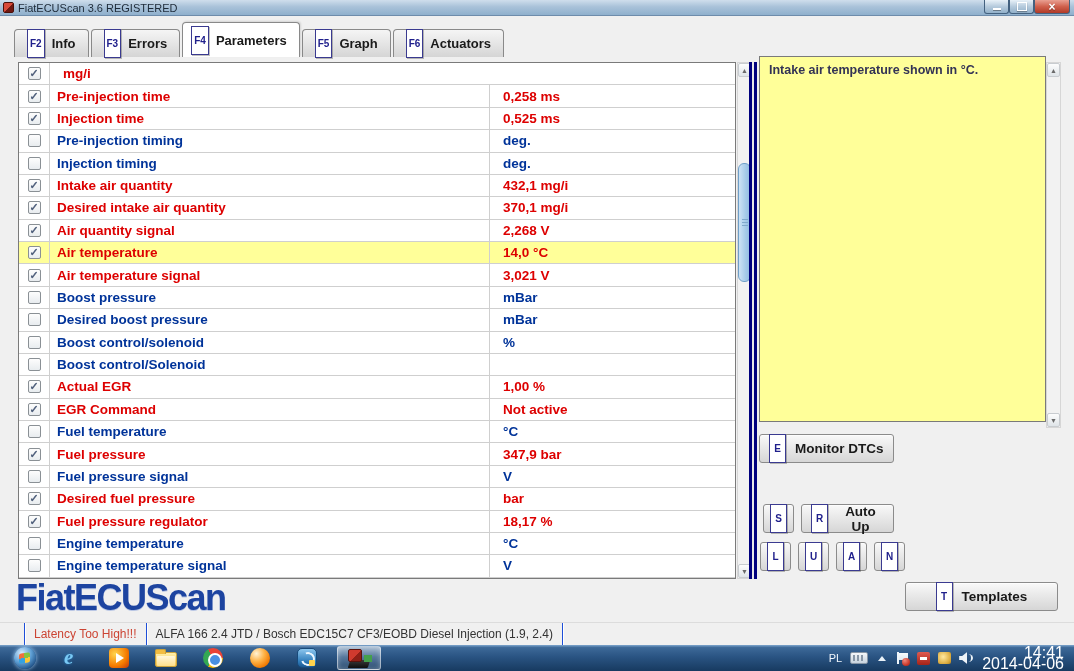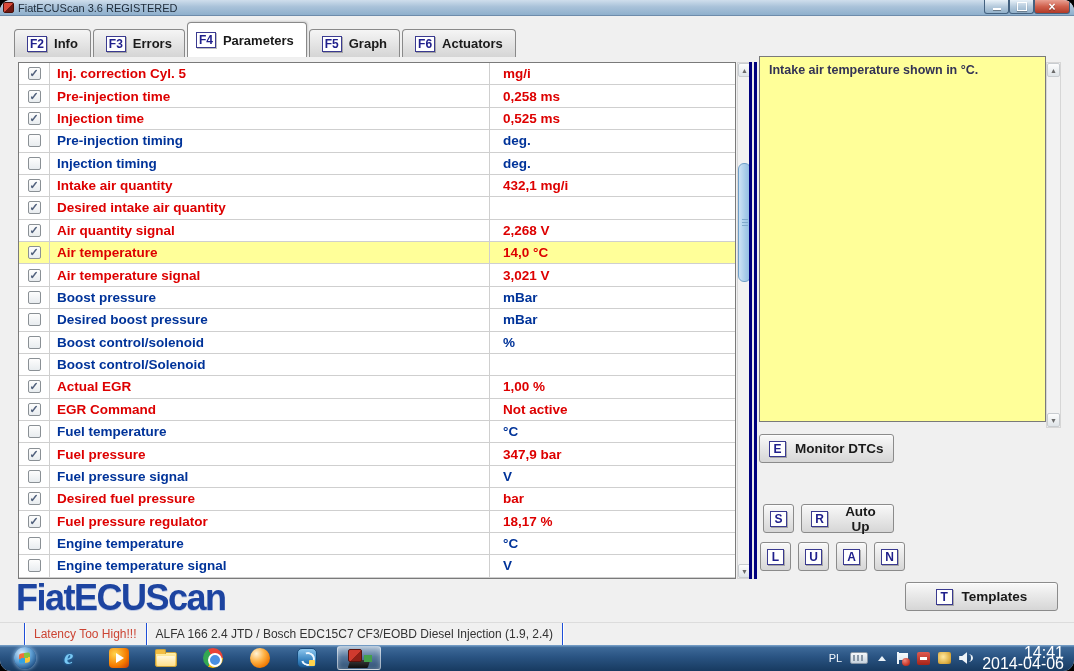--- a/index.html
+++ b/index.html
@@ -1,17 +1,17 @@
 <!DOCTYPE html>
 <html><head>
 <meta charset="utf-8">
 <style>
   * { margin:0; padding:0; box-sizing:border-box; }
   body { font-family:"Liberation Sans", sans-serif; background:#000; }
-  #screen { position:relative; width:1074px; height:671px; overflow:hidden; background:#f0f0f0;border-radius:11px; }
+  #screen { position:relative; width:1074px; height:671px; overflow:hidden; background:#f0f0f0; }
 
   
   #titlebar { position:absolute; left:0; top:0; width:1074px; height:16px;
     background:linear-gradient(180deg,#cfdeec 0%,#a9c2d9 45%,#8fb0cd 100%);
     border-bottom:1px solid #6e8cab; display:flex; align-items:center; padding-left:3px; }
   .win-icon { width:11px; height:11px; border-radius:2px; margin-right:4px;
     background:linear-gradient(135deg,#d84a3a 0 55%,#6e1812 55%); border:1px solid #4a100a; }
   .win-title { font-size:11px; color:#1d2a38; }
   #win-controls { position:absolute; top:0; right:4px; display:flex; }
   .wc-btn { height:14px; border:1px solid #43617f; border-top:none; display:flex; align-items:center; justify-content:center;
@@ -22,22 +22,22 @@
   .wc-max::before { content:""; width:8px; height:7px; border:1.5px solid #fff; box-shadow:0 1px 1px rgba(0,0,0,.3); }
   .wc-close::before { content:"\00d7"; color:#fff; font-size:12px; font-weight:bold; line-height:10px; text-shadow:0 1px 1px rgba(0,0,0,.4); }
 
   
   #tab-strip { position:absolute; left:14px; top:22px; height:35px; display:flex; align-items:flex-end; }
   .tab { display:flex; align-items:center; gap:7px; padding:0 12px; height:28px;
     background:linear-gradient(180deg,#f5f5f5 0%,#e2e2e2 60%,#d5d5d5 100%);
     border:1px solid #898989; border-bottom:none; border-radius:4px 4px 0 0; margin-right:2px; cursor:pointer; }
   .tab.active { height:35px; background:#ffffff; position:relative; z-index:2; box-shadow:1px -1px 2px rgba(0,0,0,.12);padding-left:8px; }
   .tab-label { font-size:13px; font-weight:bold; color:#1a1a1a; }
-  .kbd { min-width:17px; height:16px; padding:0 2px; background:#fff; border:1px solid #3a3a90; color:#20208c;
-    font-size:12px; font-weight:bold; display:inline-flex; align-items:center; justify-content:center;
+  .kbd { min-width:17px; height:29px; padding:0 2px; background:#fff; border:1px solid #3a3a90; color:#20208c;
+    font-size:10px; font-weight:bold; display:inline-flex; align-items:center; justify-content:center;
     box-shadow:1px 1px 0 rgba(0,0,0,.25); }
 
   
   #param-table { position:absolute; left:18px; top:62px; width:718px; height:517px;
     background:#fff; border:1px solid #7a7a7a; overflow:hidden; }
   .p-row { display:flex; height:22.39px; border-bottom:1px solid #cfcfcf; background:#fff; cursor:default; }
   .p-row.hl { background:#ffff99; }
   .cell { display:flex; align-items:center; }
   .c-check { width:31px; justify-content:center; border-right:1px solid #cfcfcf; }
   .c-name { width:440px; padding-left:7px; border-right:1px solid #cfcfcf; font-size:13.5px; font-weight:bold; }
@@ -199,21 +199,20 @@
         <span class="kbd">F6</span>
         <span class="tab-label">Actuators</span>
       </div>
     </div>
 
   <div id="param-table">
       <div class="p-row on">
         <div class="cell c-check">
           <span class="cb">✓</span>
         </div>
-        <div class="cell c-name">Inj. correction Cyl. 5</div>
         <div class="cell c-value">mg/i</div>
       </div>
       <div class="p-row on">
         <div class="cell c-check">
           <span class="cb">✓</span>
         </div>
         <div class="cell c-name">Pre-injection time</div>
         <div class="cell c-value">0,258 ms</div>
       </div>
       <div class="p-row on">
@@ -242,20 +241,21 @@
           <span class="cb">✓</span>
         </div>
         <div class="cell c-name">Intake air quantity</div>
         <div class="cell c-value">432,1 mg/i</div>
       </div>
       <div class="p-row on">
         <div class="cell c-check">
           <span class="cb">✓</span>
         </div>
         <div class="cell c-name">Desired intake air quantity</div>
+        <div class="cell c-value">370,1 mg/i</div>
       </div>
       <div class="p-row on">
         <div class="cell c-check">
           <span class="cb">✓</span>
         </div>
         <div class="cell c-name">Air quantity signal</div>
         <div class="cell c-value">2,268 V</div>
       </div>
       <div class="p-row on hl">
         <div class="cell c-check">

